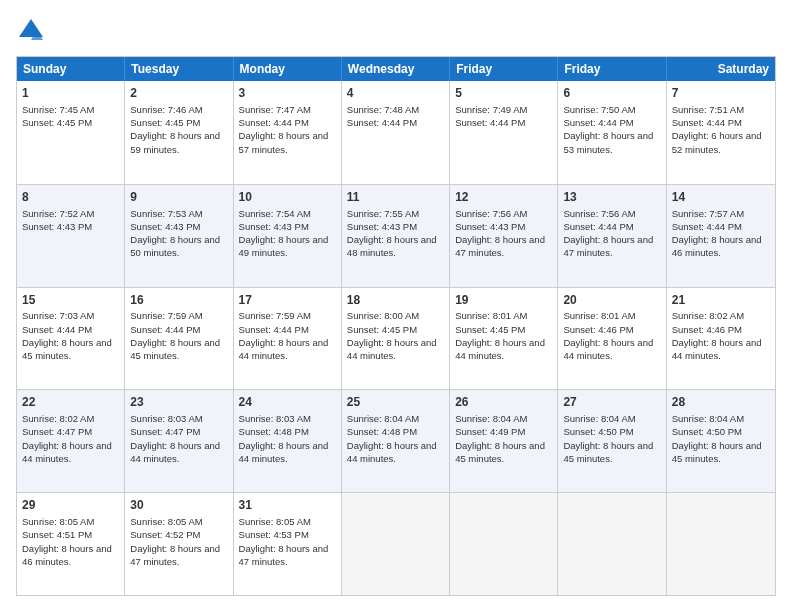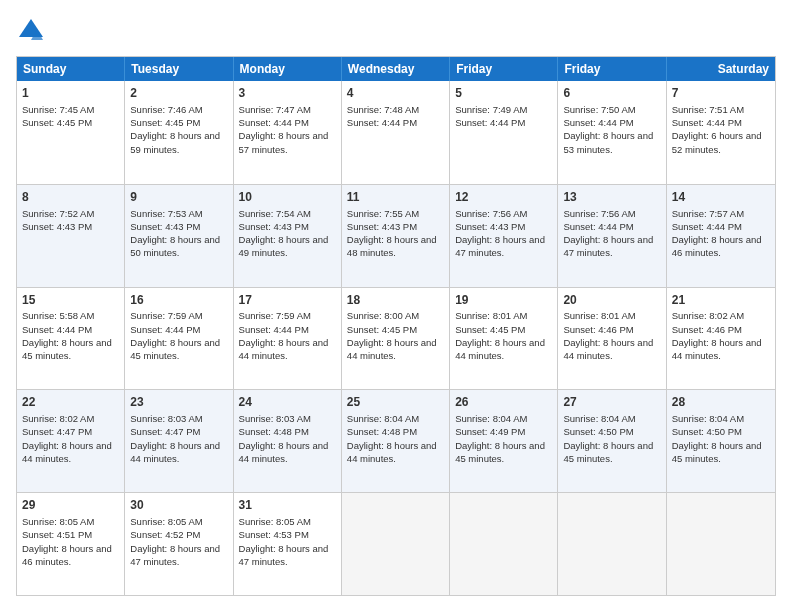--- a/index.html
+++ b/index.html
@@ -216,21 +216,21 @@
           <div class="cal-cell">
         <span class="day-num">14</span>
         <span>Sunrise: 7:57 AM</span><br>
         <span>Sunset: 4:44 PM</span><br>
         <span>Daylight: 8 hours and 46 minutes.</span>
       </div>
         </div>
         <div class="cal-row">
           <div class="cal-cell">
         <span class="day-num">15</span>
-        <span>Sunrise: 5:58 AM</span><br>
+        <span>Sunrise: 7:03 AM</span><br>
         <span>Sunset: 4:44 PM</span><br>
         <span>Daylight: 8 hours and 45 minutes.</span>
       </div>
           <div class="cal-cell">
         <span class="day-num">16</span>
         <span>Sunrise: 7:59 AM</span><br>
         <span>Sunset: 4:44 PM</span><br>
         <span>Daylight: 8 hours and 45 minutes.</span>
       </div>
           <div class="cal-cell">

